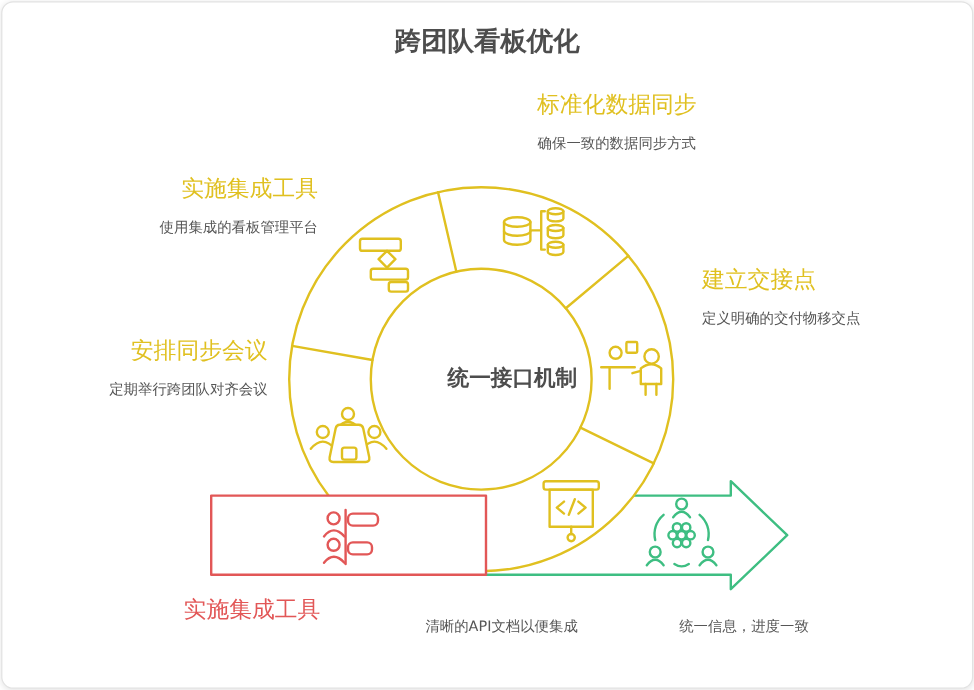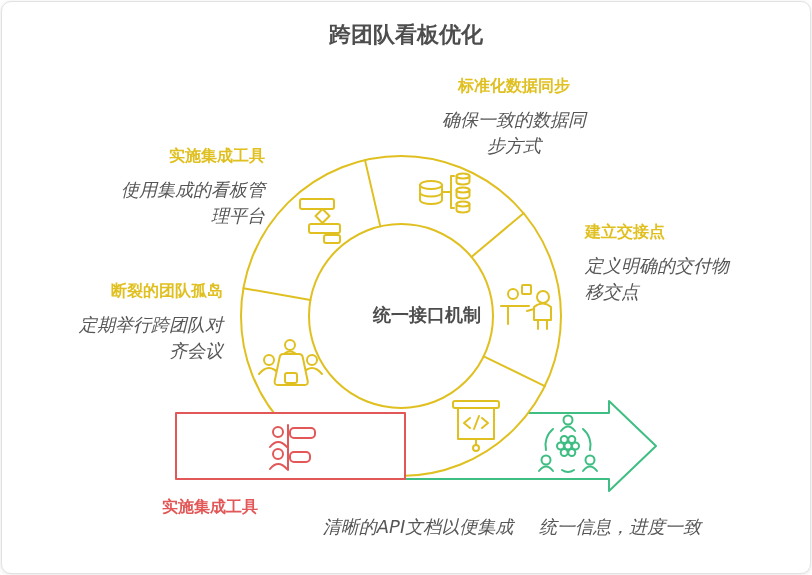--- a/index.html
+++ b/index.html
@@ -2,22 +2,22 @@
 <html style="--yellow: #E0C020; --red: #E25757; --green: #3EBE82; --heading_dark: #4D4D4D; --body_gray: #565656; --card_border: #E2E2E2;"><head>
 <meta charset="utf-8">
 <style>
   html,body{margin:0;padding:0;background:#fff;}
   body{width:812px;height:575px;position:relative;font-family:"DejaVu Sans","Liberation Sans",sans-serif;}
   .card{position:absolute;left:1px;top:1px;width:808px;height:571px;background:#fff;
         border:1px solid #e2e2e2;border-radius:10px;box-shadow:0 1px 5px rgba(0,0,0,.10);overflow:hidden;}
   .title{position:absolute;top:18px;left:0;width:100%;text-align:center;
          font-size:22px;font-weight:bold;color:var(--heading_dark);}
   .lbl{position:absolute;}
-  .lbl .h{font-size:16px;font-weight:bold;line-height:1.25;}
-  .lbl .d{font-size:18px;color:var(--body_gray);line-height:1.45;margin-top:11px;font-style:italic;}
+  .lbl .h{font-size:19px;font-weight:normal;line-height:1.25;}
+  .lbl .d{font-size:12px;color:var(--body_gray);line-height:1.45;margin-top:11px;}
   .lbl.bottom .d{margin-top:17px;}
   .h-yellow{color:var(--yellow);}
   .h-red{color:var(--red);}
   .h-green{color:var(--green);}
   .ta-c{text-align:center;} .ta-r{text-align:right;} .ta-l{text-align:left;}
   .center-label{position:absolute;left:319px;top:301px;width:160px;text-align:right;
                 font-size:18px;font-weight:bold;color:var(--heading_dark);}
   svg{position:absolute;left:0;top:0;}
   .ic{fill:none;stroke-width:2;stroke-linecap:round;stroke-linejoin:round;}
   .sy{stroke:var(--yellow);} .sr{stroke:var(--red);} .sg{stroke:var(--green);}
@@ -133,21 +133,21 @@
     <div class="h h-yellow">建立交接点</div>
     <div class="d">定义明确的交付物移交点</div>
   </div>
 
   <div class="lbl ta-r" style="left:113px;top:144px;width:150px;">
     <div class="h h-yellow">实施集成工具</div>
     <div class="d">使用集成的看板管理平台</div>
   </div>
 
   <div class="lbl ta-r" style="left:71px;top:279px;width:150px;">
-    <div class="h h-yellow">断裂的团队孤岛</div>
+    <div class="h h-yellow">安排同步会议</div>
     <div class="d">定期举行跨团队对齐会议</div>
   </div>
 
   <div class="lbl bottom ta-c" style="left:108px;top:495px;width:200px;">
     <div class="h h-red">实施集成工具</div>
   </div>
 
   <div class="lbl bottom ta-c" style="left:316px;top:495px;width:200px;">
     <div class="d">清晰的API文档以便集成</div>
   </div>

